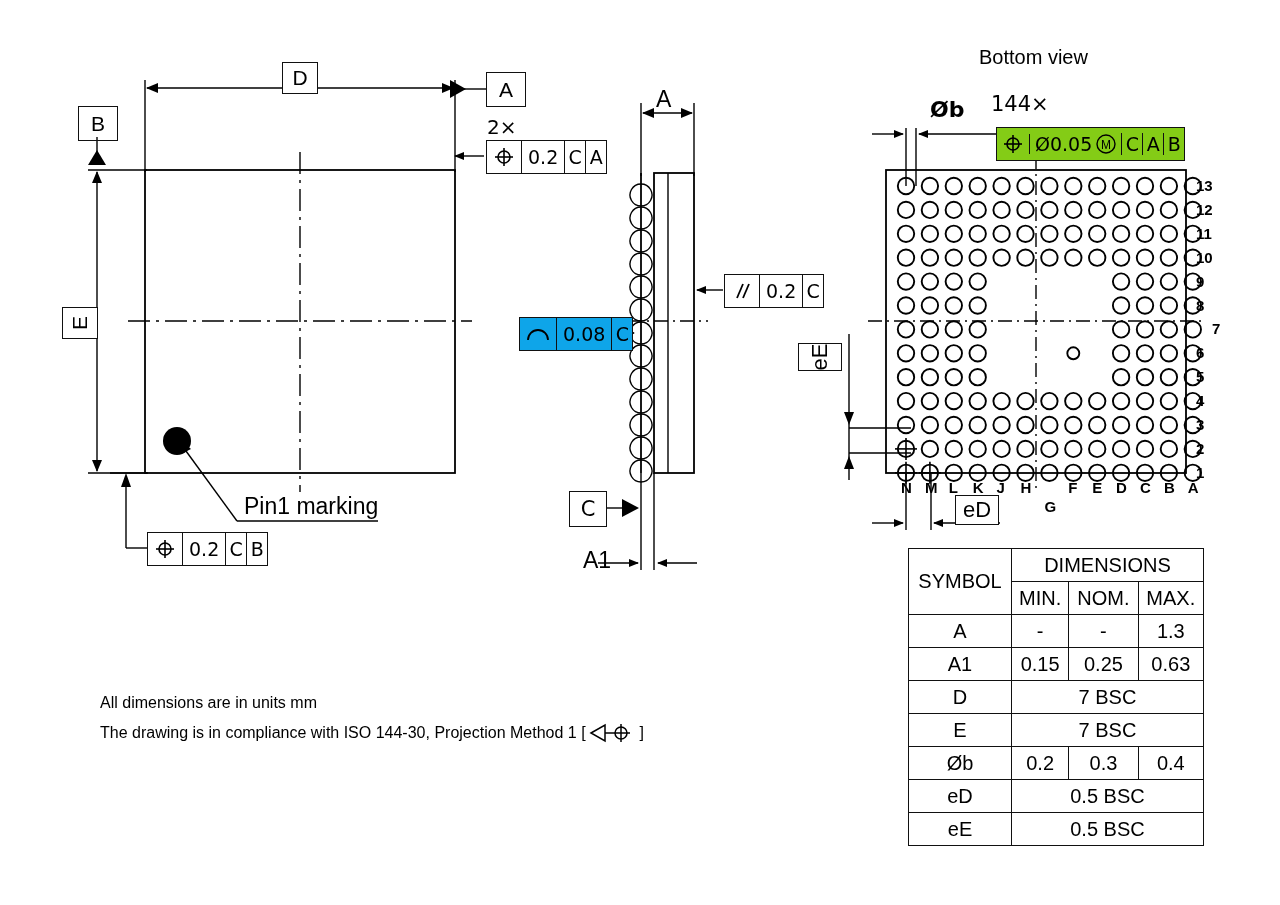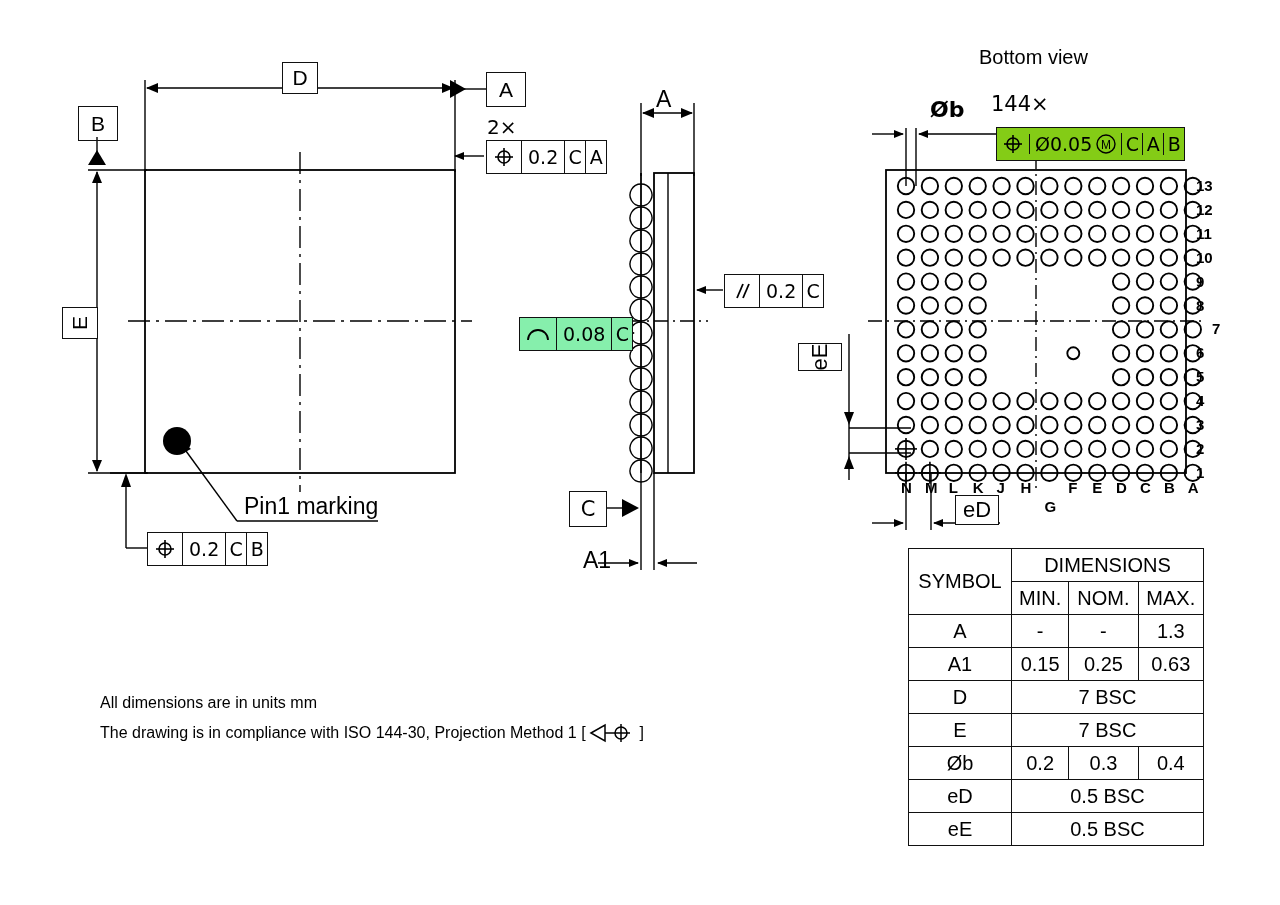--- a/index.html
+++ b/index.html
@@ -374,21 +374,21 @@
   <div style="width:34px;display:flex;align-items:center;justify-content:center;border-right:1.6px solid #111;">
     <svg width="20" height="20" viewBox="0 0 20 20">
           <line x1="5" y1="17" x2="11" y2="3" stroke="#000" stroke-width="1.8"></line>
           <line x1="11" y1="17" x2="17" y2="3" stroke="#000" stroke-width="1.8"></line>
         </svg>
   </div>
   <div style="padding:0 6px;display:flex;align-items:center;border-right:1.6px solid #111;font-size:19px;font-family:'DejaVu Sans',sans-serif;">0.2</div>
   <div style="width:20px;display:flex;align-items:center;justify-content:center;font-size:19px;font-family:'DejaVu Sans',sans-serif;">C</div>
 </div>
 
-<div class="fcf" style="position:absolute;left:519px;top:317px;display:flex;border:1.6px solid #111;background:#86efac;height:32px;">
+<div class="fcf" style="position:absolute;left:519px;top:317px;display:flex;border:1.6px solid #111;background:#0ea5e9;height:32px;">
   <div style="width:36px;display:flex;align-items:center;justify-content:center;border-right:1.6px solid #111;">
     <svg width="24" height="16" viewBox="0 0 24 16">
           <path d="M2,14 A10,10 0 0,1 22,14" fill="none" stroke="#000" stroke-width="1.8"></path>
         </svg>
   </div>
   <div style="padding:0 6px;display:flex;align-items:center;border-right:1.6px solid #111;font-size:19px;font-family:'DejaVu Sans',sans-serif;">0.08</div>
   <div style="width:20px;display:flex;align-items:center;justify-content:center;font-size:19px;font-family:'DejaVu Sans',sans-serif;">C</div>
 </div>
 
 <div style="position:absolute;left:979px;top:46px;font-size:20px;">Bottom view</div>

